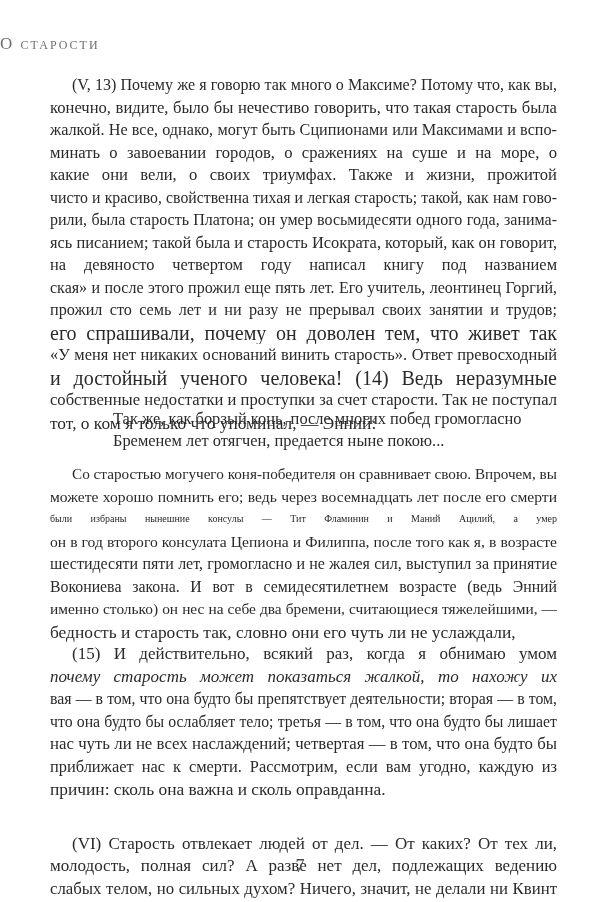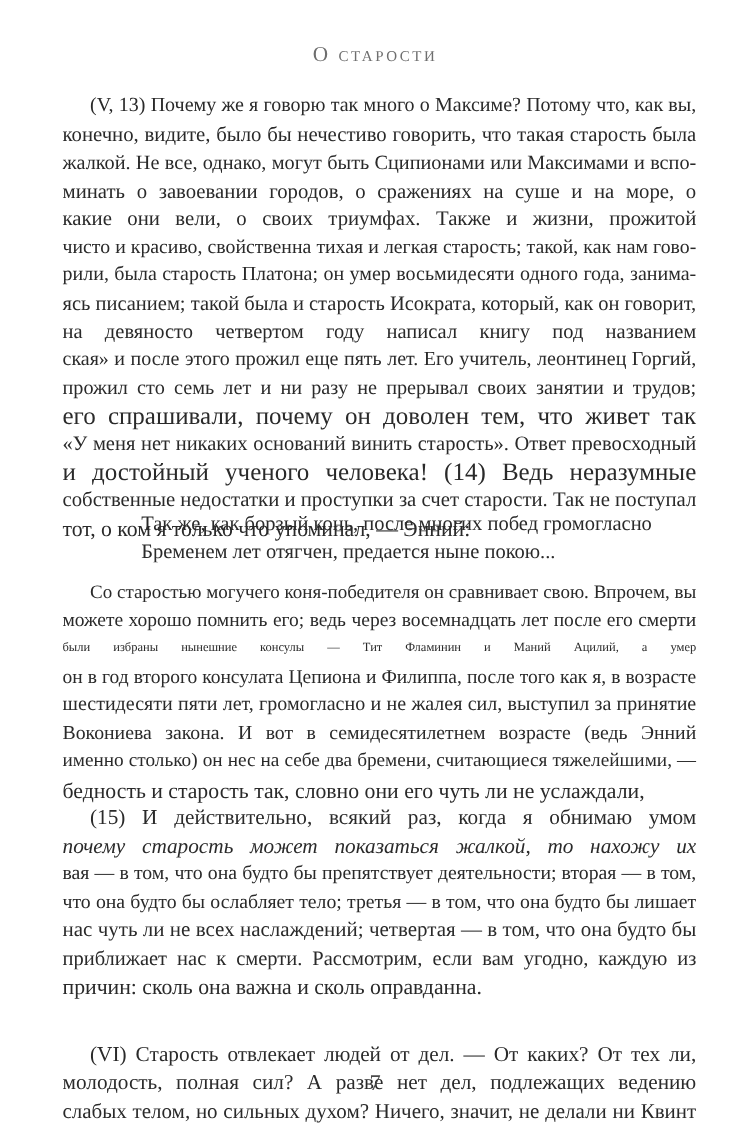--- a/index.html
+++ b/index.html
@@ -13,21 +13,21 @@
       position: relative;
       overflow: hidden;
       font-family: "DejaVu Serif", "Liberation Serif", serif;
       color: #2b2b2b;
     }
     .running-head {
       position: absolute;
       top: 34px;
       left: 0;
       width: 600px;
-      text-align: center;
+      text-align: left;
       font-family: "Liberation Serif", "DejaVu Serif", serif;
       font-size: 17px;
       letter-spacing: 2px;
       font-variant: small-caps;
       color: #6e6e6e;
     }
     .text-block {
       position: absolute;
       left: 50px;
       width: 507px;

